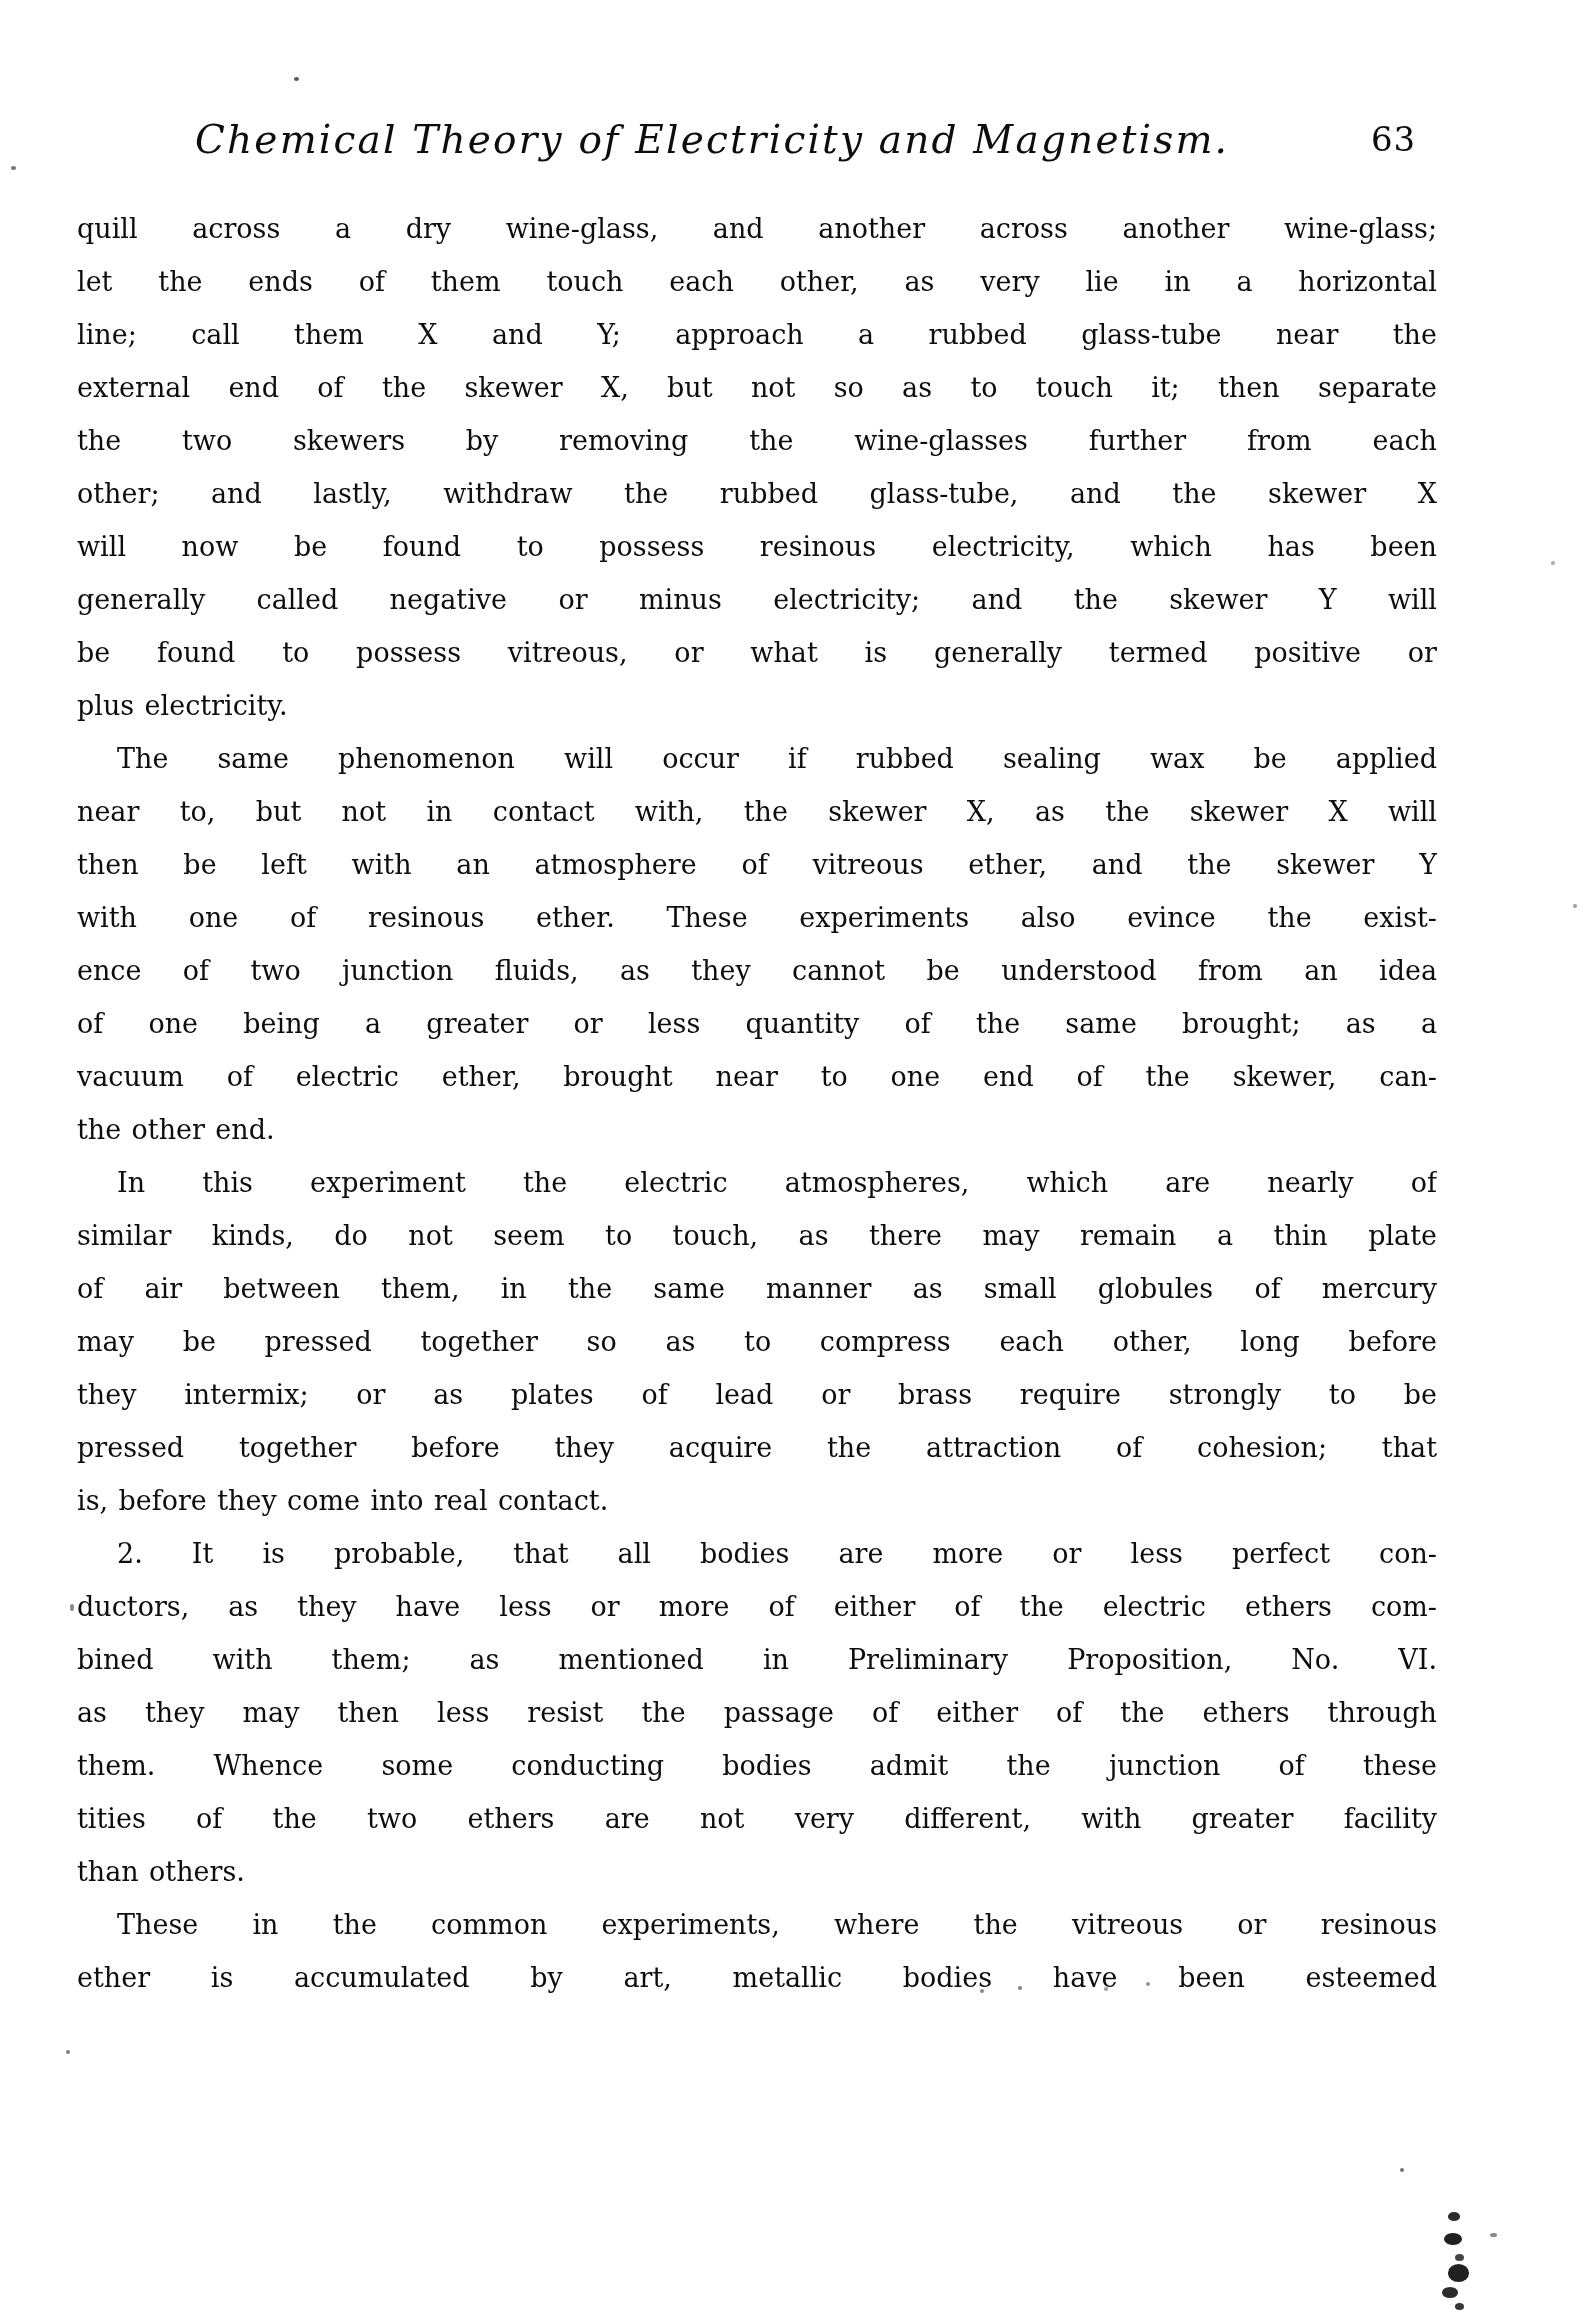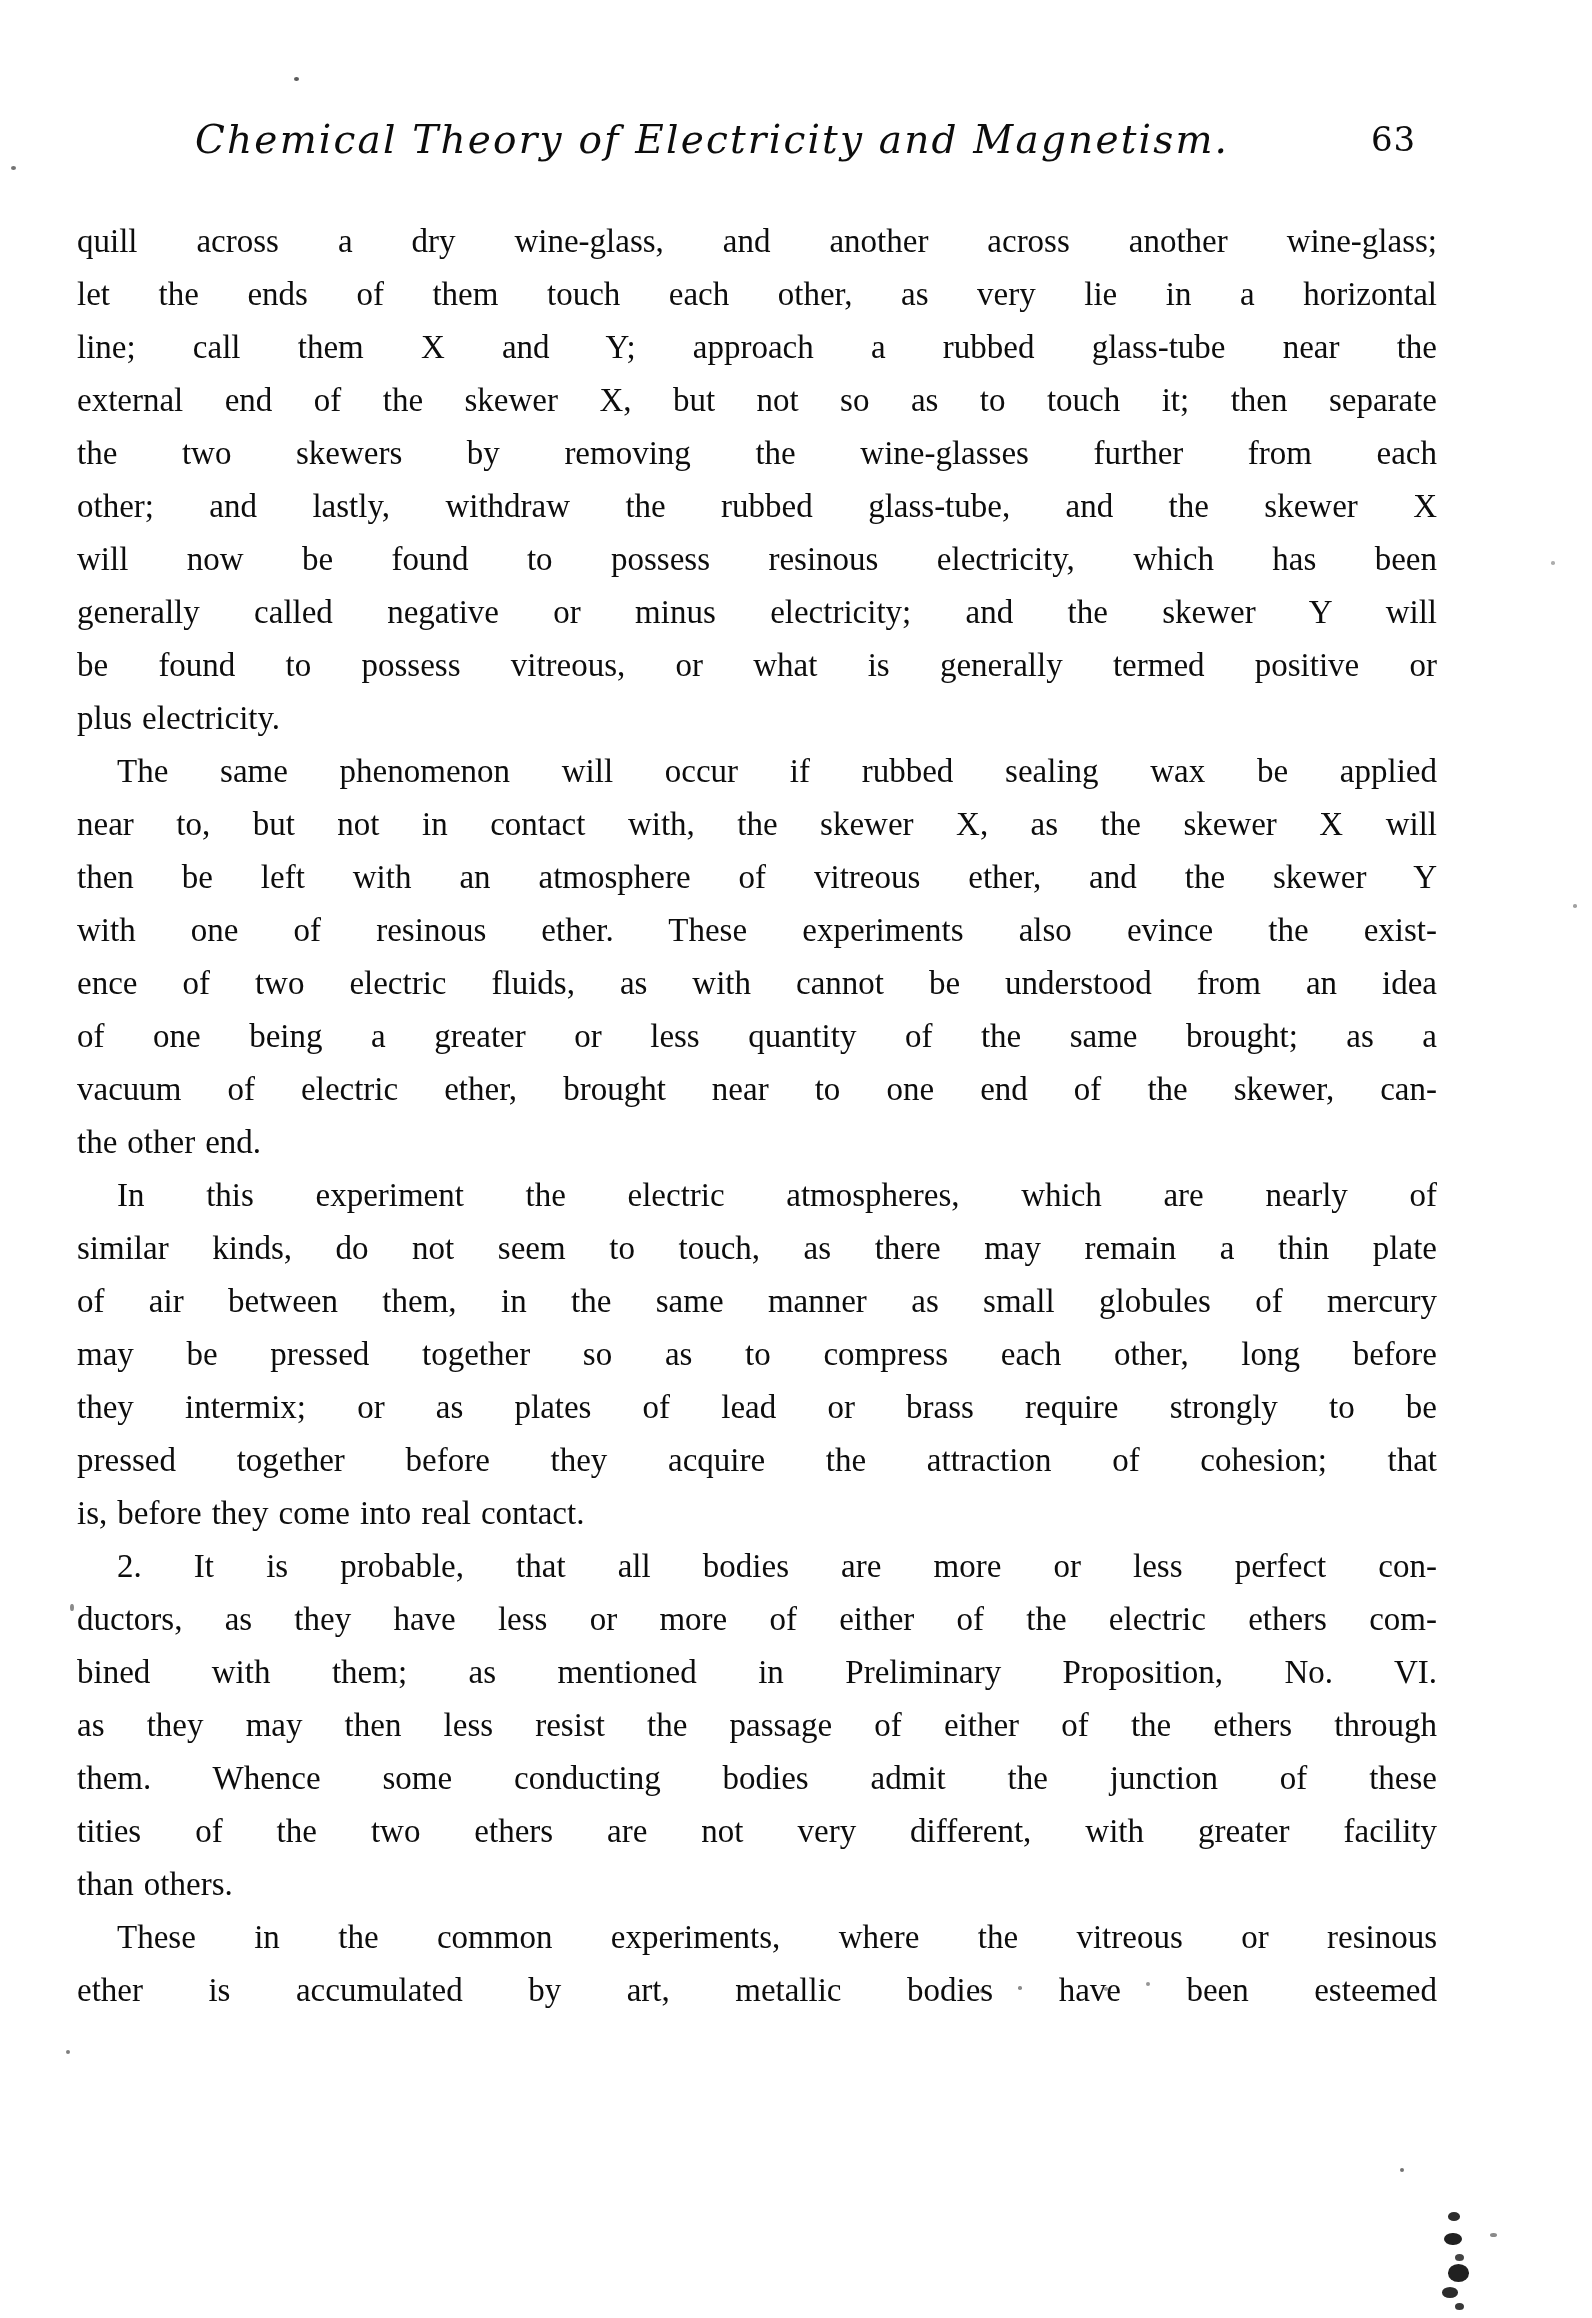--- a/index.html
+++ b/index.html
@@ -30,27 +30,26 @@
   .page-number {
     position: absolute;
     top: 119px;
     left: 1371px;
     font-size: 34px;
     letter-spacing: 0.9px;
     color: #0d0d0d;
   }
   .text-block {
     position: absolute;
-    top: 215px;
+    top: 202px;
     left: 77px;
     width: 1360px;
-    font-size: 33px;
+    font-size: 27px;
     line-height: 53px;
     word-spacing: 1.8px;
-    font-family: Liberation Serif, serif;
   }
   .line {
     height: 53px;
     overflow: hidden;
     text-align: justify;
     text-align-last: justify;
     text-justify: inter-word;
     white-space: normal;
   }
   .line.first-indent {
@@ -79,21 +78,21 @@
       <div class="line">the two skewers by removing the wine-glasses further from each</div>
       <div class="line">other; and lastly, withdraw the rubbed glass-tube, and the skewer X</div>
       <div class="line">will now be found to possess resinous electricity, which has been</div>
       <div class="line">generally called negative or minus electricity; and the skewer Y will</div>
       <div class="line">be found to possess vitreous, or what is generally termed positive or</div>
       <div class="line para-last">plus electricity.</div>
       <div class="line first-indent">The same phenomenon will occur if rubbed sealing wax be applied</div>
       <div class="line">near to, but not in contact with, the skewer X, as the skewer X will</div>
       <div class="line">then be left with an atmosphere of vitreous ether, and the skewer Y</div>
       <div class="line">with one of resinous ether.  These experiments also evince the exist-</div>
-      <div class="line">ence of two electric fluids, as with cannot be understood from an idea</div>
+      <div class="line">ence of two junction fluids, as they cannot be understood from an idea</div>
       <div class="line">of one being a greater or less quantity of the same brought; as a</div>
       <div class="line">vacuum of electric ether, brought near to one end of the skewer, can-</div>
       <div class="line para-last">the other end.</div>
       <div class="line first-indent">In this experiment the electric atmospheres, which are nearly of</div>
       <div class="line">similar kinds, do not seem to touch, as there may remain a thin plate</div>
       <div class="line">of air between them, in the same manner as small globules of mercury</div>
       <div class="line">may be pressed together so as to compress each other, long before</div>
       <div class="line">they intermix; or as plates of lead or brass require strongly to be</div>
       <div class="line">pressed together before they acquire the attraction of cohesion; that</div>
       <div class="line para-last">is, before they come into real contact.</div>

